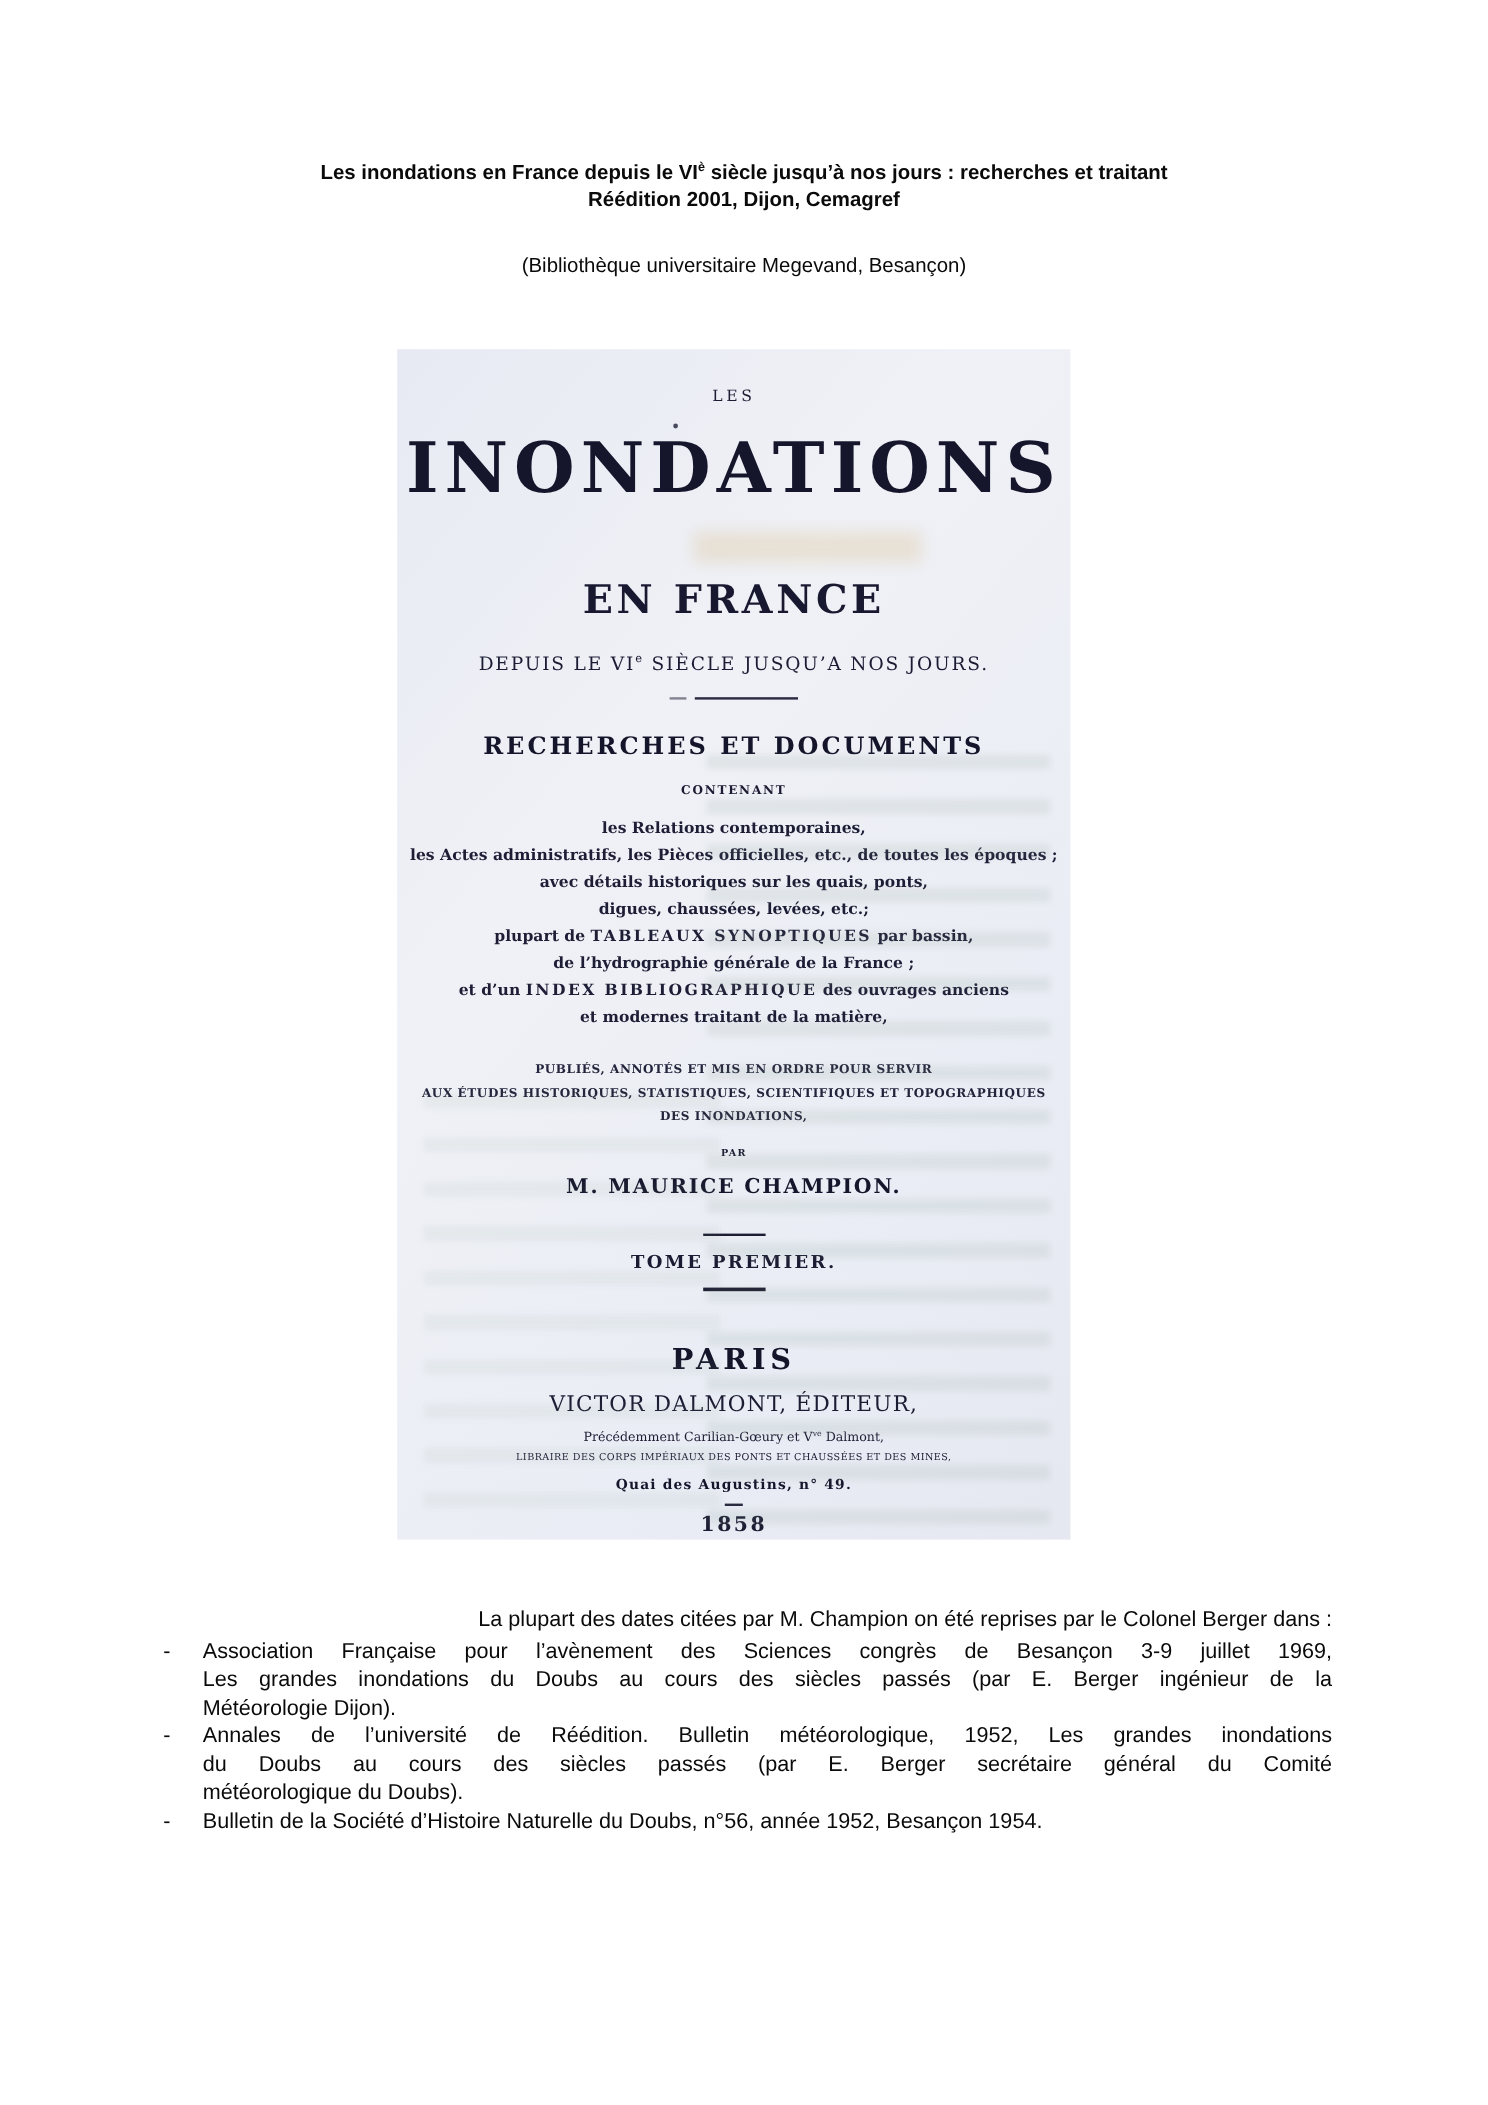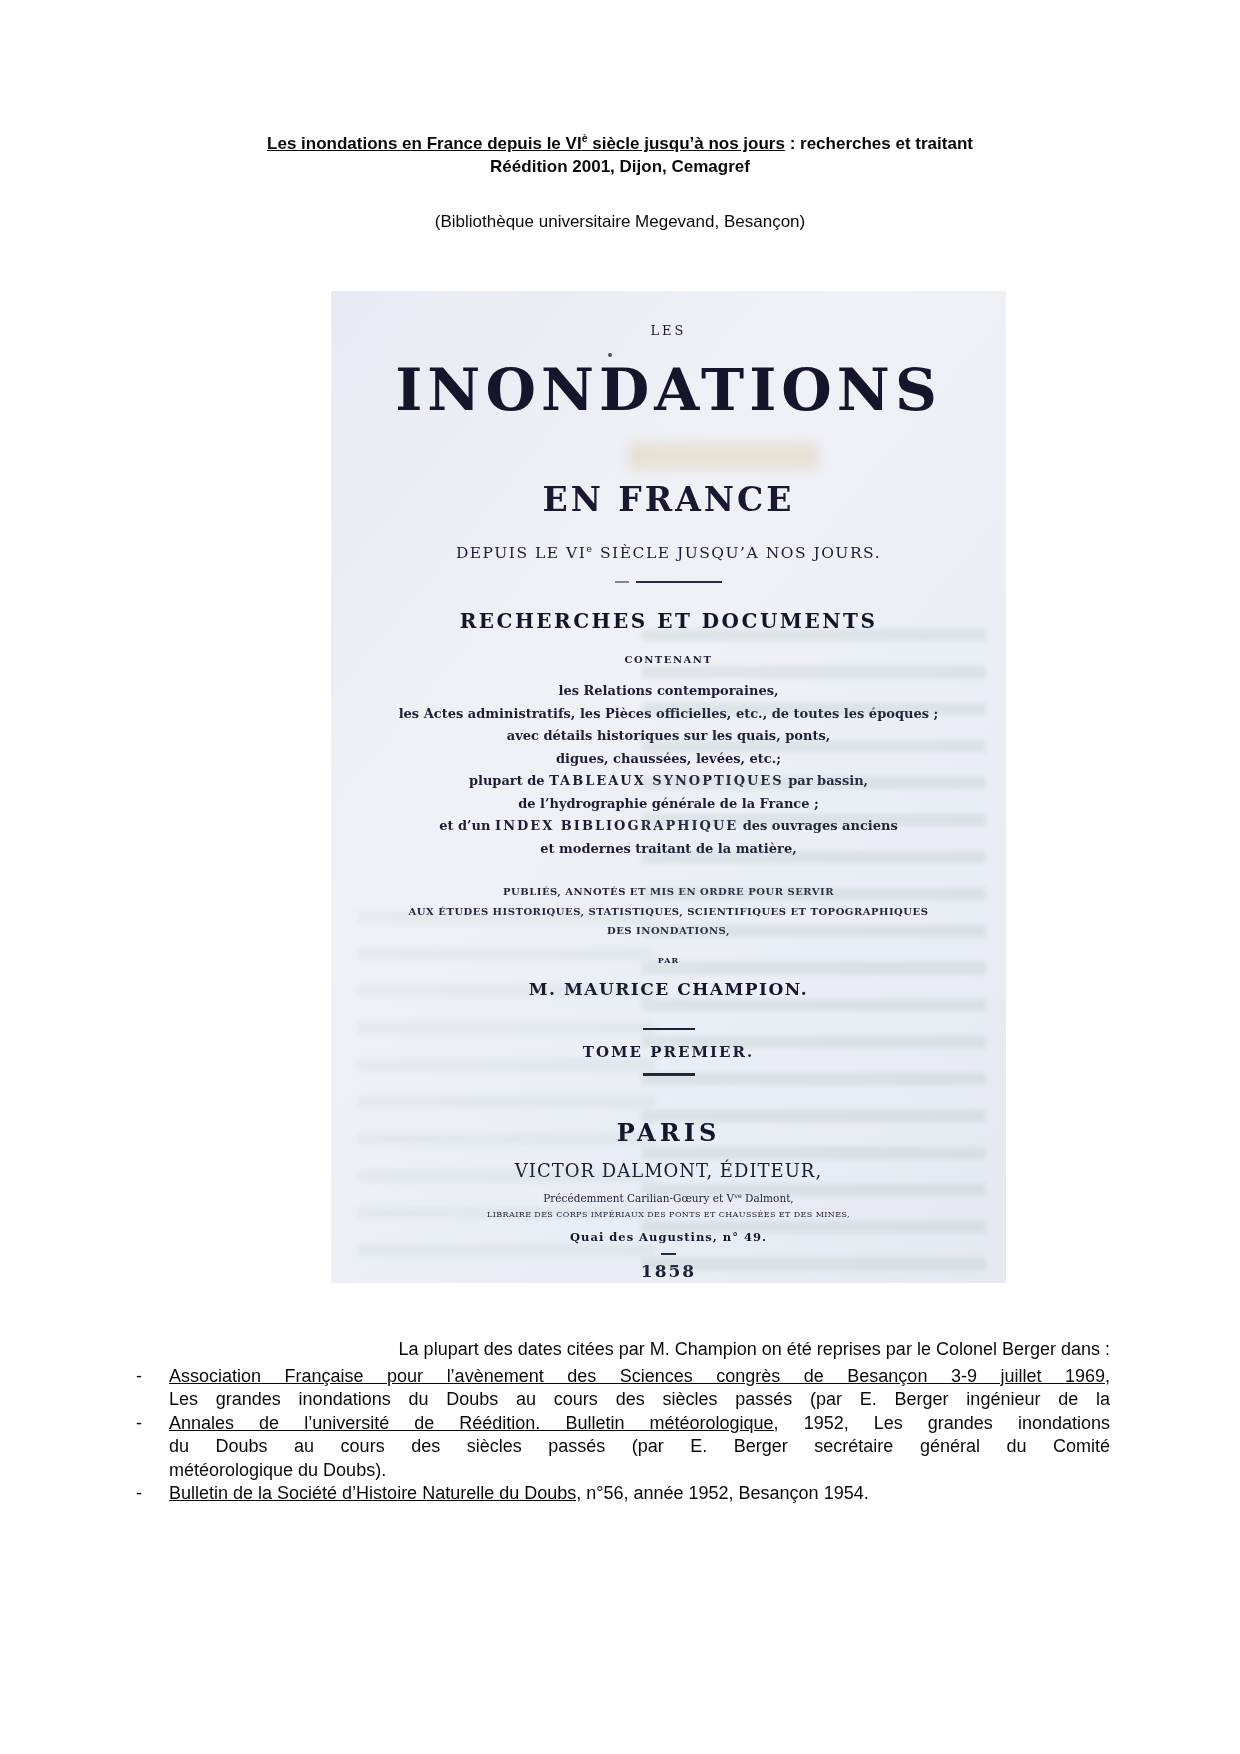--- a/index.html
+++ b/index.html
@@ -3,25 +3,25 @@
 <meta charset="utf-8">
 <style>
   html,body{margin:0;padding:0;background:#ffffff;}
   .page{position:relative;width:1240px;height:1754px;background:#ffffff;overflow:hidden;
         font-family:"Liberation Sans",sans-serif;color:#000;}
 
   
   .doc-header{position:absolute;top:133px;left:0;width:100%;text-align:center;
               font-size:17px;line-height:22.5px;font-weight:bold;color:#0a0a0a;}
   .doc-header .plain{font-weight:normal;margin-top:33px;}
-  .u{text-decoration:underline;}
+  .u{}
   sup{font-size:62%;line-height:0;}
 
   
-  .scan{position:absolute;left:331px;top:291px;width:675px;height:992px;overflow:hidden;
+  .scan{position:absolute;left:331px;top:291px;width:561px;height:992px;overflow:hidden;
         background:linear-gradient(130deg,#e7eaf3 0%,#f0f1f6 35%,#eaedf5 70%,#e5e8f1 100%);
         font-family:"DejaVu Serif",serif;color:#1b1b33;text-align:center;}
   .ghost{position:absolute;pointer-events:none;}
   .ghost-right{left:46%;width:51%;top:338px;height:648px;
       background:repeating-linear-gradient(180deg,rgba(122,152,132,0.13) 0 12px,rgba(0,0,0,0) 12px 37px);
       filter:blur(2.5px);}
   .ghost-left{left:4%;width:44%;top:620px;height:360px;
       background:repeating-linear-gradient(180deg,rgba(122,152,132,0.08) 0 12px,rgba(0,0,0,0) 12px 37px);
       filter:blur(2.5px);}
   .ghost-warm{left:44%;width:190px;height:26px;top:152px;background:rgba(212,184,128,0.28);filter:blur(6px);}
@@ -128,20 +128,21 @@
   </div>
 
   <div class="refs">
     <div class="intro">La plupart des dates citées par M. Champion on été reprises par le Colonel Berger dans :</div>
 
     <div class="ref-item">
       <div class="marker">-</div>
       <div class="ref-text">
         <div class="line jl"><span class="u">Association Française pour l’avènement des Sciences congrès de Besançon 3-9 juillet 1969,</span><span></span></div>
         <div class="line jl">Les grandes inondations du Doubs au cours des siècles passés (par E. Berger ingénieur de la</div>
+        <div class="line">Météorologie Dijon).</div>
       </div>
     </div>
 
     <div class="ref-item">
       <div class="marker">-</div>
       <div class="ref-text">
         <div class="line jl"><span class="u">Annales de l’université de Réédition. Bulletin météorologique,</span><span> 1952, Les grandes inondations</span></div>
         <div class="line jl">du Doubs au cours des siècles passés (par E. Berger secrétaire général du Comité</div>
         <div class="line">météorologique du Doubs).</div>
       </div>

